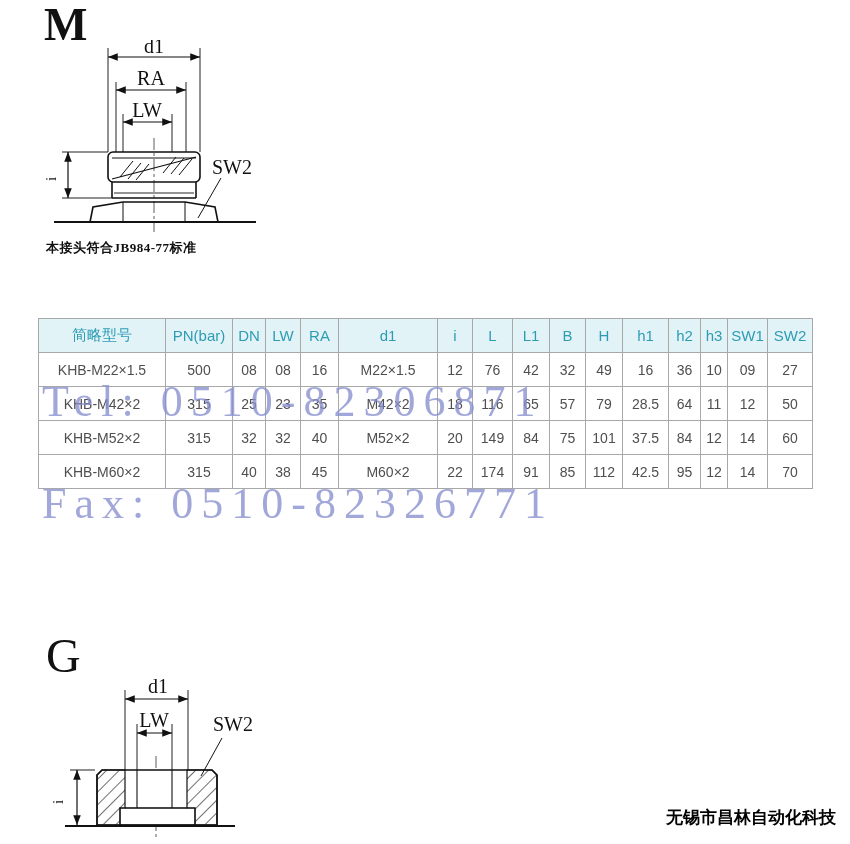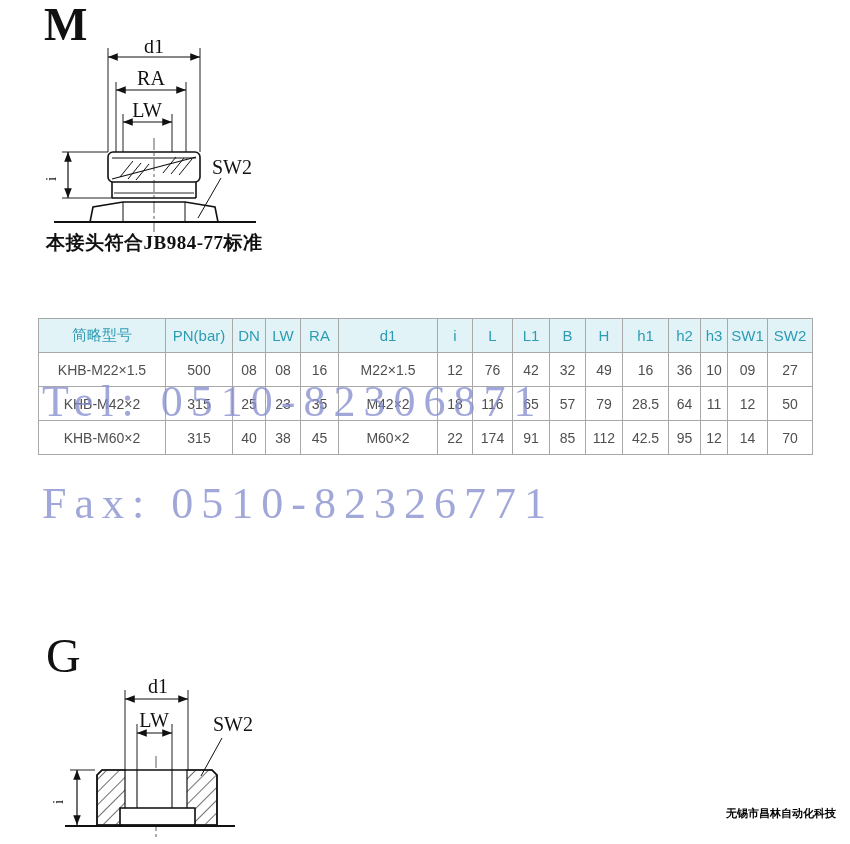--- a/index.html
+++ b/index.html
@@ -6,22 +6,22 @@
   .page{
     position:relative;width:850px;height:844px;background:#fff;overflow:hidden;
     font-family:"Liberation Sans", sans-serif;
   }
   .letter{
     position:absolute;font-family:"Liberation Serif", serif;color:#111;line-height:1;
   }
   .letter-m{left:44px;top:2px;font-size:46px;font-weight:700;}
   .letter-g{left:46px;top:632px;font-size:48px;font-weight:500;}
   .std-note{
-    position:absolute;left:46px;top:230px;font-family:"Liberation Serif", serif;
-    font-size:19px;font-weight:600;color:#111;letter-spacing:0.5px;
+    position:absolute;left:46px;top:239px;font-family:"Liberation Serif", serif;
+    font-size:13px;font-weight:600;color:#111;letter-spacing:0.5px;
   }
   .drawing{position:absolute;}
   .drawing-m{left:30px;top:40px;}
   .drawing-g{left:30px;top:668px;}
   svg text{font-family:"Liberation Serif", serif;fill:#111;}
 
   .spec-table-wrap{position:absolute;left:38px;top:318px;z-index:1;}
   table.spec{border-collapse:collapse;table-layout:fixed;}
   table.spec th, table.spec td{
     border:1px solid #a8a8a8;text-align:center;vertical-align:middle;
@@ -34,21 +34,21 @@
 
   .watermark{
     position:absolute;left:42px;z-index:2;pointer-events:none;
     font-family:"Liberation Serif", serif;font-size:44px;font-weight:400;
     color:rgba(134,144,206,0.78);letter-spacing:8px;white-space:nowrap;
   }
   .watermark-tel{top:376px;}
   .watermark-fax{top:478px;}
 
   .footer-company{
-    position:absolute;right:14px;top:806px;font-size:11px;font-weight:700;color:#000;
+    position:absolute;right:14px;top:806px;font-size:17px;font-weight:700;color:#000;
   }
 </style>
 </head>
 <body>
 
 <div class="page">
 
   <div class="letter letter-m">M</div>
 
   <svg class="drawing drawing-m" width="260" height="200" viewBox="0 0 260 200">
@@ -184,20 +184,38 @@
             <td>65</td>
             <td>57</td>
             <td>79</td>
             <td>28.5</td>
             <td>64</td>
             <td>11</td>
             <td>12</td>
             <td>50</td>
           </tr>
           <tr>
+            <td>KHB-M52×2</td>
+            <td>315</td>
+            <td>32</td>
+            <td>32</td>
+            <td>40</td>
+            <td>M52×2</td>
+            <td>20</td>
+            <td>149</td>
+            <td>84</td>
+            <td>75</td>
+            <td>101</td>
+            <td>37.5</td>
+            <td>84</td>
+            <td>12</td>
+            <td>14</td>
+            <td>60</td>
+          </tr>
+          <tr>
             <td>KHB-M60×2</td>
             <td>315</td>
             <td>40</td>
             <td>38</td>
             <td>45</td>
             <td>M60×2</td>
             <td>22</td>
             <td>174</td>
             <td>91</td>
             <td>85</td>

